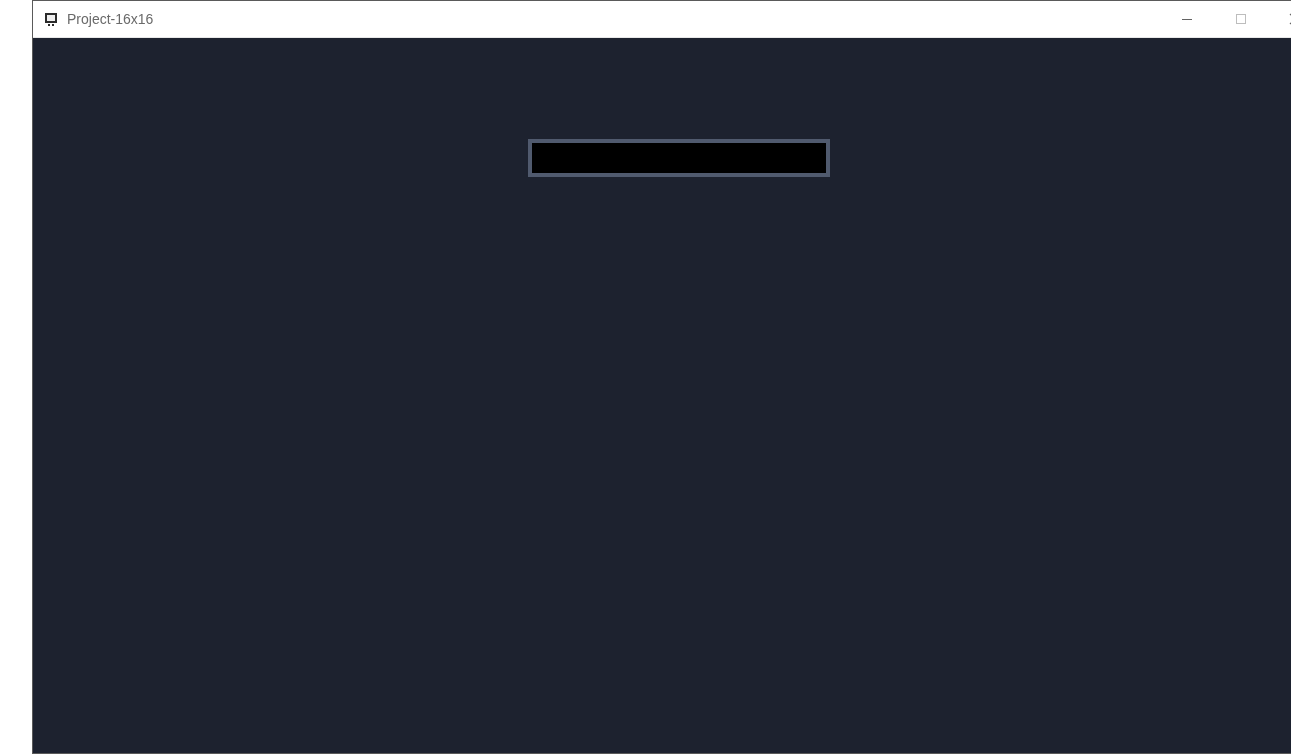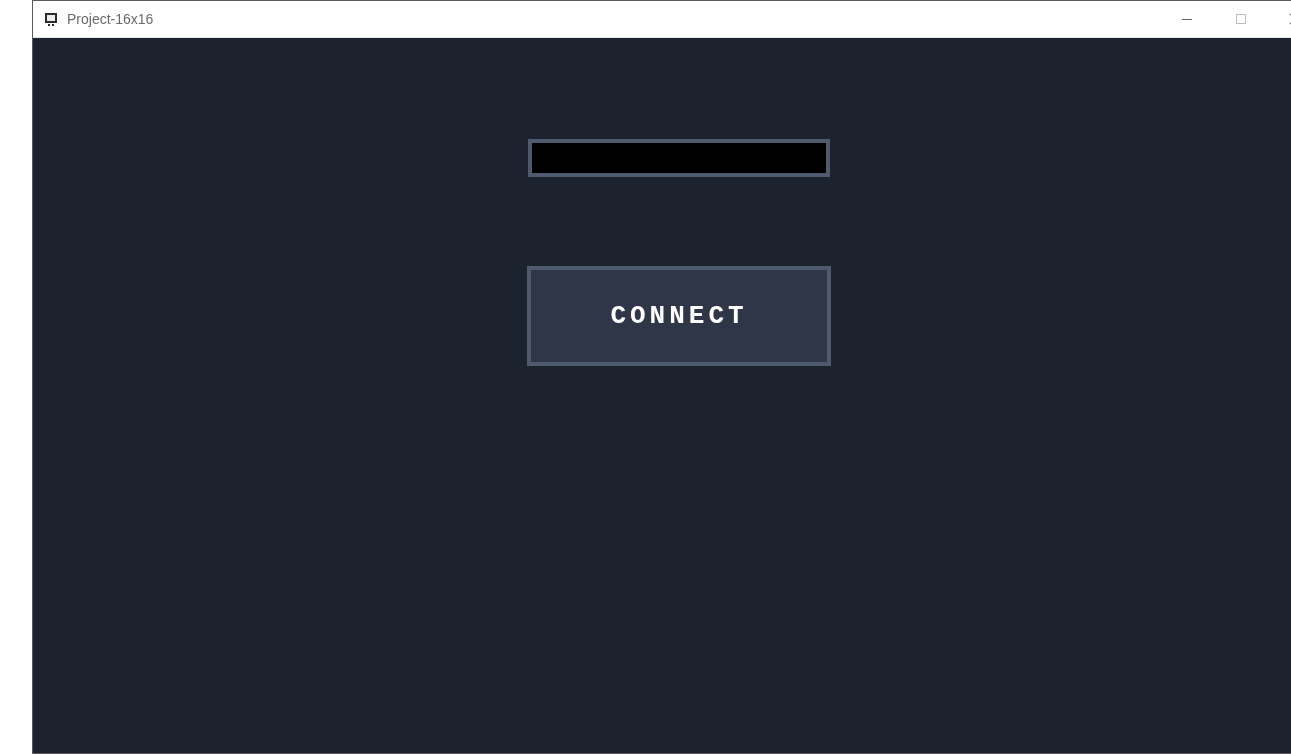--- a/index.html
+++ b/index.html
@@ -55,20 +55,17 @@
             <path d="M1 1 L11 11 M11 1 L1 11" stroke="currentColor" stroke-width="1.2" fill="none"></path>
           </svg>
       </div>
     </div>
   </div>
 
   <div class="client">
 
     <input type="text" class="input-box" value="" style="">
 
-    <div class="menu-btn connect-btn">
-      <span class="px-label">CONNECT</span>
-    </div>
 
 
   </div>
 
 </div>
 
 </body></html>

